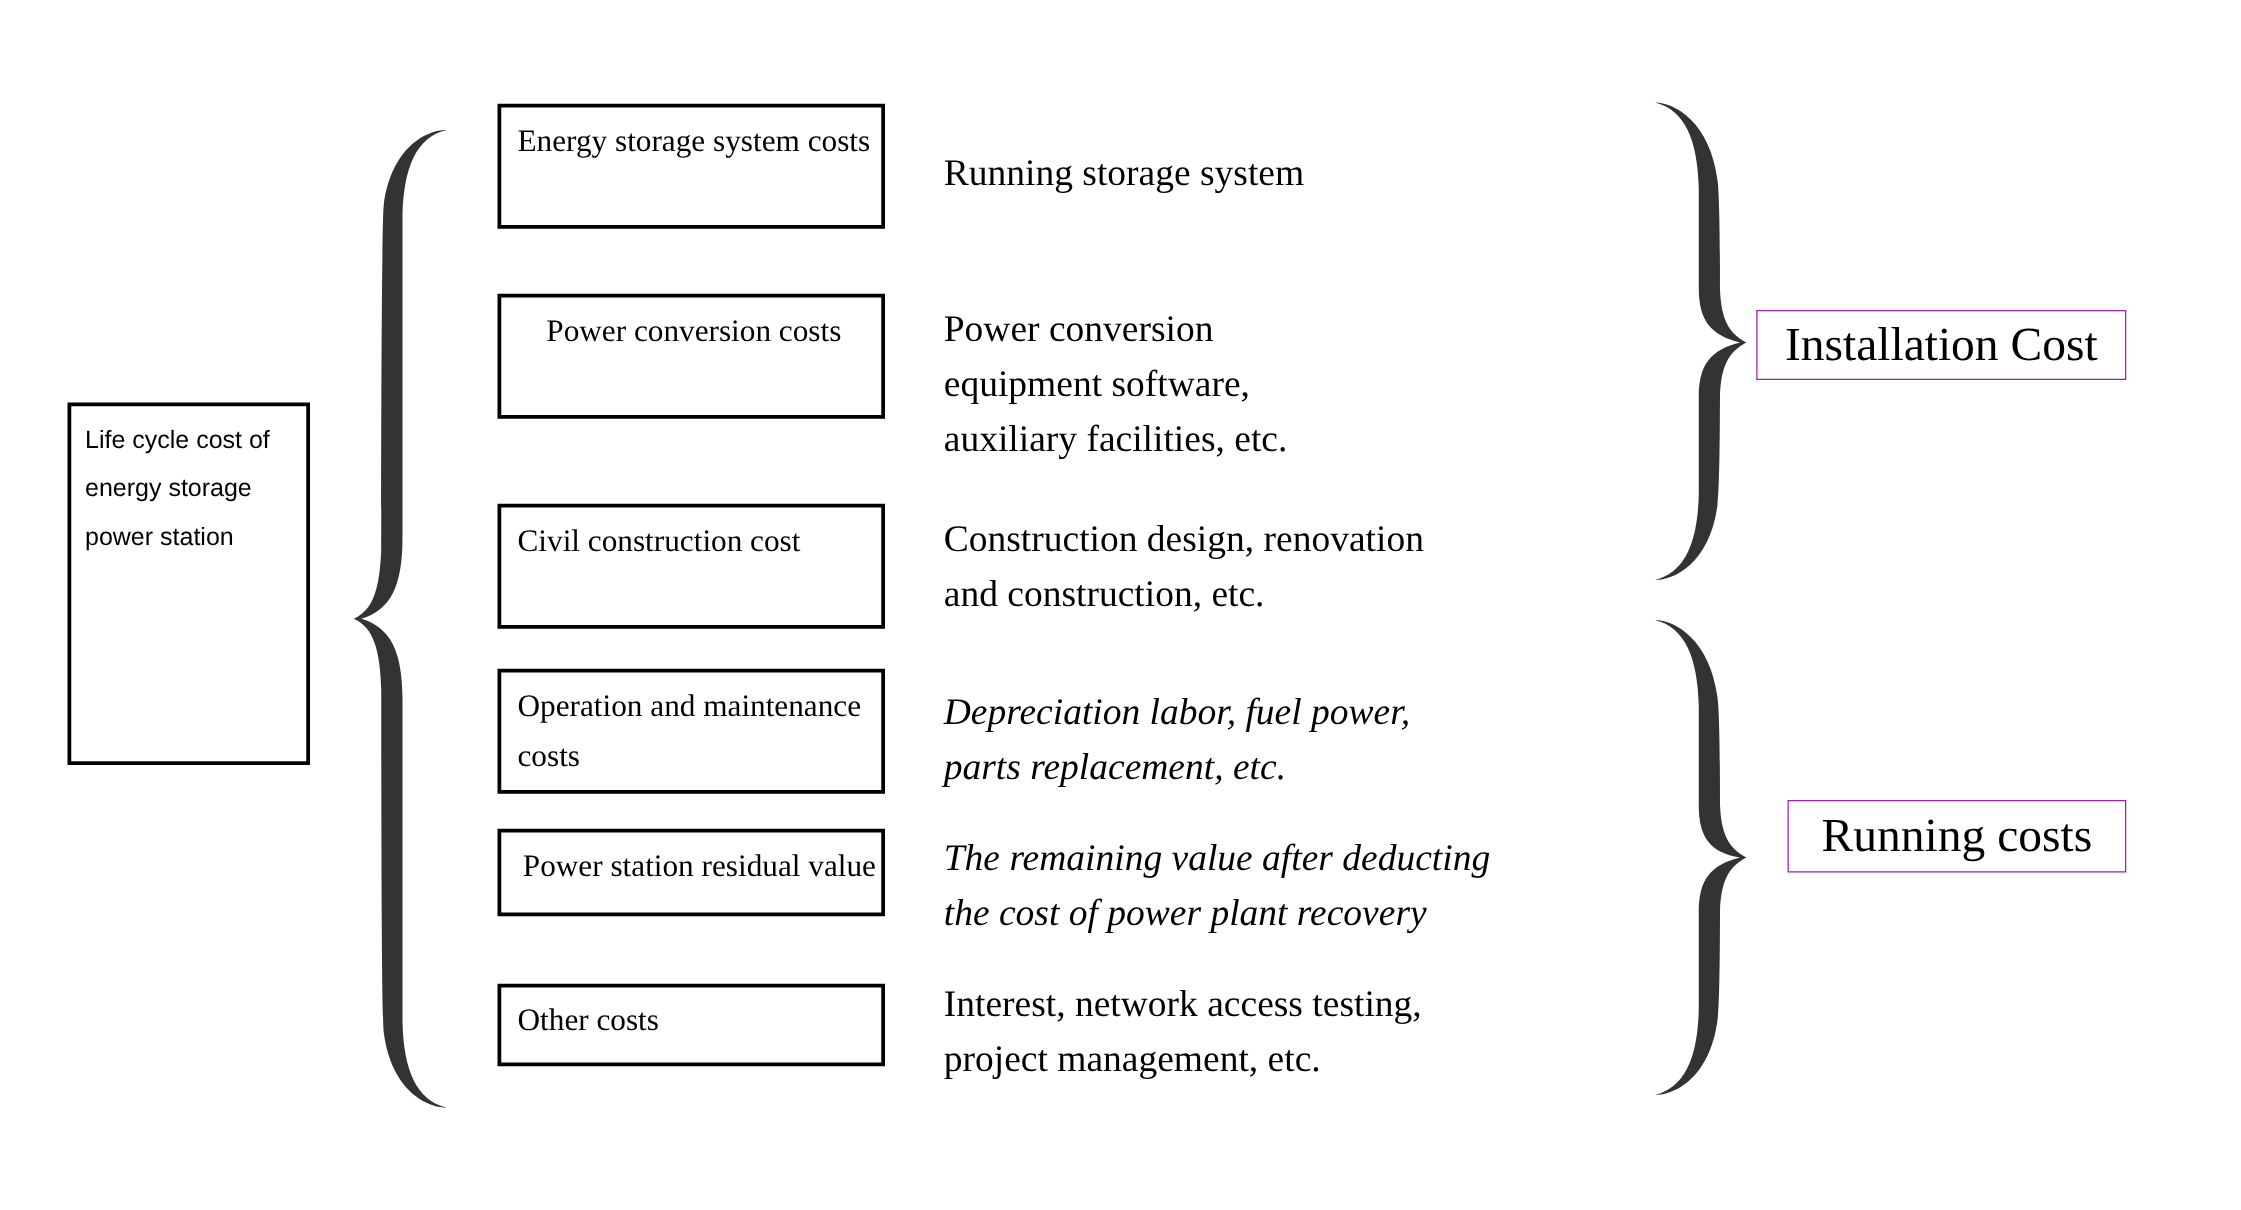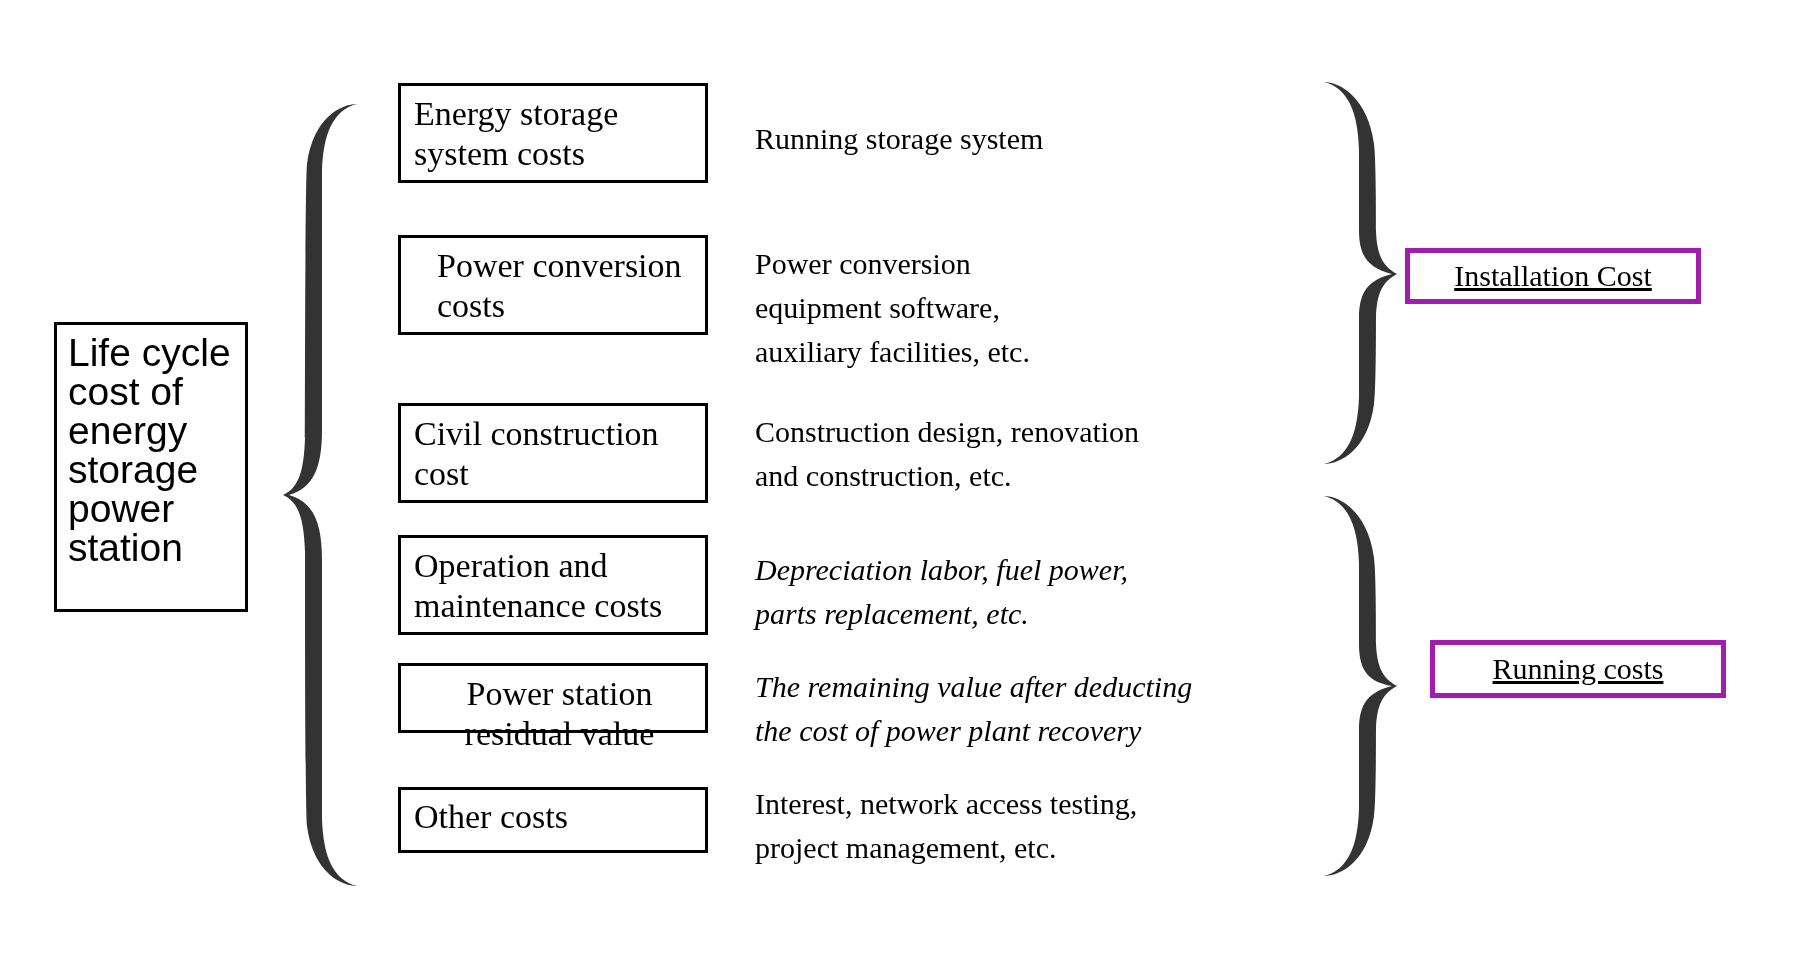--- a/index.html
+++ b/index.html
@@ -20,62 +20,61 @@
   
   .root-box {
     position: absolute;
     left: 54px;
     top: 322px;
     width: 194px;
     height: 290px;
     border: 3px solid #000000;
     box-sizing: border-box;
     font-family: "Liberation Sans", "DejaVu Sans", sans-serif;
-    font-size: 39px;
+    font-size: 20px;
     line-height: 39px;
     padding: 8px 0 0 11px;
     box-sizing: border-box;
     color: #000;
   }
 
   
   .cat-box {
     position: absolute;
     left: 398px;
     width: 310px;
     border: 3px solid #000000;
     box-sizing: border-box;
     font-family: "Liberation Serif", "DejaVu Serif", serif;
-    font-size: 34px;
+    font-size: 25px;
     line-height: 40px;
     padding: 8px 0 0 13px;
     box-sizing: border-box;
   }
 
   
   .desc {
     position: absolute;
     left: 755px;
     font-family: "Liberation Serif", "DejaVu Serif", serif;
     font-size: 30px;
     line-height: 44px;
     white-space: pre-line;
   }
 
   
   .group-box {
     position: absolute;
-    border: 5px solid #a21caf;
+    border: 1px solid #a21caf;
     box-sizing: border-box;
     font-family: "Liberation Serif", "DejaVu Serif", serif;
-    font-size: 30px;
+    font-size: 38px;
     display: flex;
     align-items: center;
     justify-content: center;
-    text-decoration: underline;
   }
 
   
   .brace {
     position: absolute;
     pointer-events: none;
   }
   .brace svg { display: block; width: 100%; height: 100%; }
 </style>
 </head>
@@ -170,15 +169,15 @@
         C 55 214, 60 202, 75 194
         C 60 186, 55 174, 54 152
         C 54 140, 54 80, 52 66
         C 46 20, 18 4, 2 4
         Z"></path>
     </svg>
   </div>
 
   <div class="group-box" style="left:1405px; top:248px; width:296px; height:56px;">Installation Cost</div>
 
-  <div class="group-box" style="left:1430px; top:640px; width:296px; height:58px;">Running costs</div>
+  <div class="group-box" style="left:1430px; top:640px; width:271px; height:58px;">Running costs</div>
 
 </div>
 
 </body></html>

